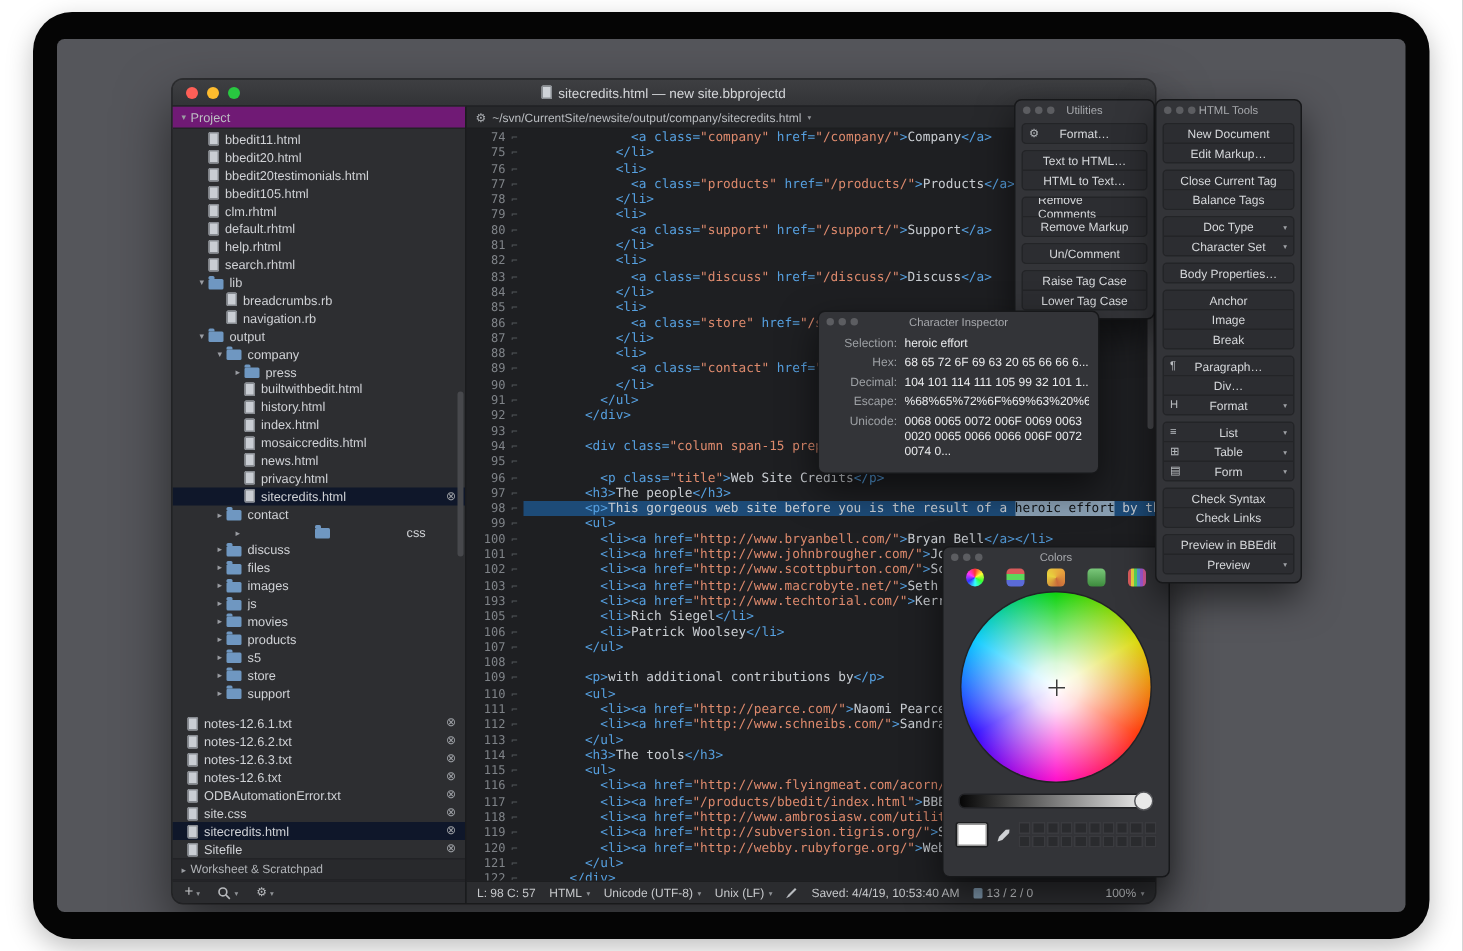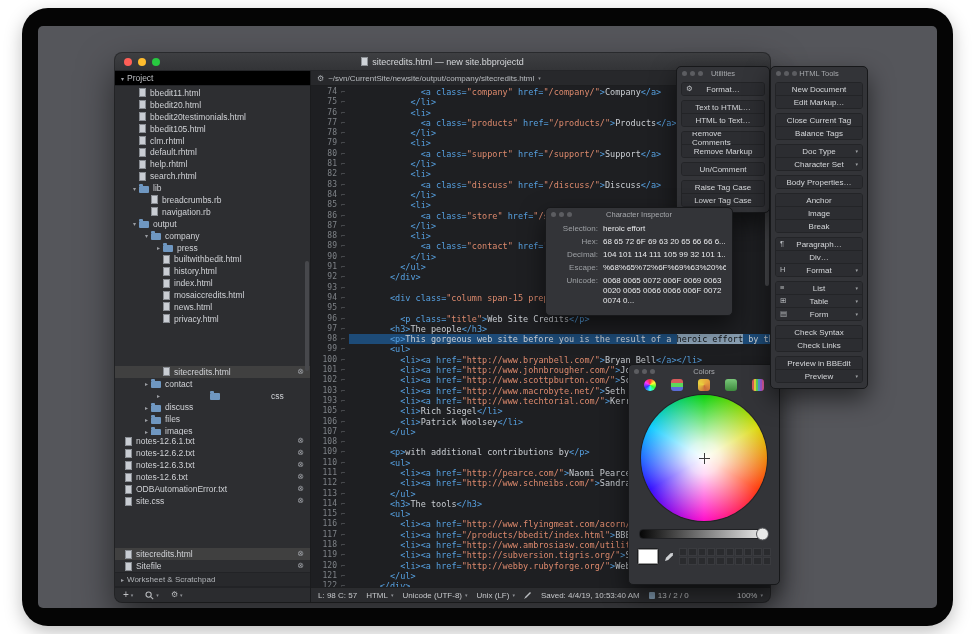--- a/index.html
+++ b/index.html
@@ -12,25 +12,25 @@
   .titlebar{height:17px;flex:none;display:flex;align-items:center;background:linear-gradient(#3e3f42,#333437);border-bottom:1px solid #242528;border-radius:7px 7px 0 0;position:relative;}
   .lights{position:absolute;left:9px;top:0;bottom:0;display:flex;align-items:center;gap:6px;}
   .light{width:8px;height:8px;border-radius:50%;}
   .light.red{background:#ff5f57;}.light.yellow{background:#febc2e;}.light.green{background:#28c840;}
   .title{margin:0 auto;display:flex;align-items:center;gap:4px;font-size:9px;color:#d5d7da;}
   .docico{width:7px;height:9px;background:#cfd3d8;border-radius:1px;box-shadow:inset 0 0 0 1px #8b8f94;}
   .winbody{flex:1;display:flex;min-height:0;}
 
   
   .sidebar{width:195px;flex:none;background:#2d2e31;border-right:1px solid #1a1b1d;display:flex;flex-direction:column;position:relative;overflow:hidden;border-radius:0 0 0 7px;}
-  .sb-header{height:14px;flex:none;display:flex;align-items:center;padding:0 6px;background:#000000;border-bottom:1px solid #222326;font-size:8.5px;color:#bdbfc3;}
+  .sb-header{height:14px;flex:none;display:flex;align-items:center;padding:0 6px;background:#701a75;border-bottom:1px solid #222326;font-size:8.5px;color:#bdbfc3;}
   .tri-h{font-size:6px;color:#9a9da2;margin-right:3px;}
   .tree{flex:1;overflow:hidden;padding-top:1px;}
   .trow{height:11.9px;display:flex;align-items:center;font-size:8.5px;color:#d0d2d6;white-space:nowrap;}
-  .trow.sel{background:#404040;margin-top:41px;}
+  .trow.sel{background:#0f172a;}
   .tri{width:9px;flex:none;font-size:6px;color:#9a9da2;text-align:center;}
   .fico{flex:none;margin-right:4px;}
   .fico.file{width:7px;height:9px;background:#c9cdd3;border-radius:1px;box-shadow:inset 0 0 0 1px #888c92;}
   .fico.folder{width:10px;height:7px;background:#6f97c1;border-radius:1px;position:relative;margin-top:2px;}
   .fico.folder::before{content:"";position:absolute;top:-2px;left:0;width:4px;height:2px;background:#6f97c1;border-radius:1px 1px 0 0;}
   .lbl{overflow:hidden;text-overflow:ellipsis;flex:1;}
   .closer{flex:none;margin-left:auto;margin-right:6px;color:#9da0a5;font-size:8px;line-height:1;}
   .sb-section{height:13px;flex:none;display:flex;align-items:center;padding:0 6px;background:#28292c;border-top:1px solid #222326;border-bottom:1px solid #222326;font-size:8px;color:#b1b4b8;}
   .opendocs{flex:none;}
   .opendocs .trow{height:12px;padding-left:10px;}

